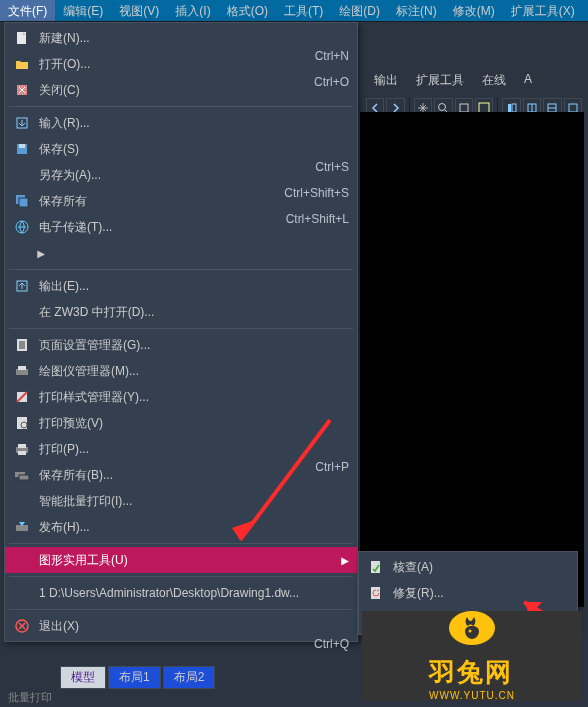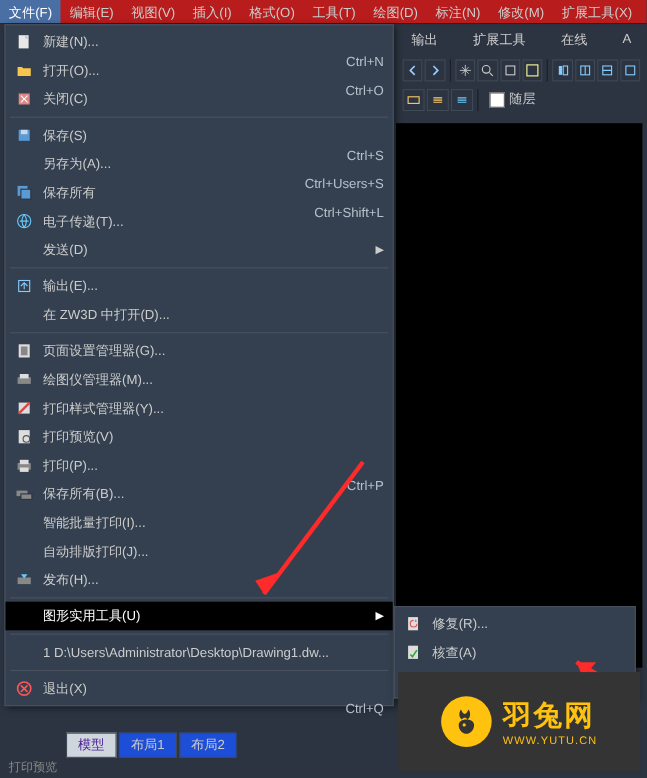--- a/index.html
+++ b/index.html
@@ -1,47 +1,47 @@
 <!DOCTYPE html>
 <html><head>
 <meta charset="utf-8">
 <style>
 * { margin: 0; padding: 0; box-sizing: border-box; }
 body { width: 588px; height: 707px; background: #2b3440; font-family: "Microsoft YaHei", sans-serif; font-size: 12px; color: #cccccc; overflow: hidden; position: relative; }
 
-.menubar { display: flex; background: #b91c1c; height: 22px; border-bottom: 1px solid #1a1f28; }
+.menubar { display: flex; background: #0369a1; height: 22px; border-bottom: 1px solid #1a1f28; }
 .menubar-item { padding: 3px 8px; cursor: pointer; white-space: nowrap; font-size: 12px; }
 .menubar-item.active { background: #4a6fa5; color: #fff; }
 
 .toolbar-area { position: absolute; top: 22px; left: 360px; right: 0; height: 90px; background: #2b3440; }
-.secondary-tabs { display: flex; gap: 16px; padding: 4px 6px; }
+.secondary-tabs { display: flex; gap: 2px; padding: 4px 6px; margin-top: 44px; }
 .secondary-tab { padding: 2px 8px; font-size: 12px; }
 .tool-row { display: flex; gap: 2px; padding: 3px 6px; align-items: center; }
 .tool-btn { width: 20px; height: 20px; display: flex; align-items: center; justify-content: center; border: 1px solid #404956; background: #2b3440; }
 .sep { width:1px; height:20px; background:#1a1f28; margin:0 2px; }
 .layer-box { display:flex; align-items:center; gap:4px; padding:2px 6px; }
 .layer-swatch { width:14px; height:14px; background:#fff; border:1px solid #555; }
 
 .canvas { position: absolute; top: 112px; left: 360px; right: 4px; bottom: 100px; background: #000; }
 
 .dropdown { position: absolute; top: 22px; left: 4px; width: 354px; background: #34404f; border: 1px solid #4a5260; box-shadow: 2px 2px 6px rgba(0,0,0,0.5); padding: 2px 0; }
 .menu-item { display: flex; align-items: center; height: 26px; padding: 0 8px 0 6px; cursor: pointer; }
-.menu-item.highlighted { background: #000000; color: #fff; }
+.menu-item.highlighted { background: #be185d; color: #fff; }
 .menu-icon { width: 22px; display: flex; align-items: center; justify-content: center; flex-shrink: 0; }
 .menu-label { flex: 1; padding-left: 6px; white-space: nowrap; font-size: 12px; }
 .menu-shortcut { color: #b8c0cc; font-size: 12px; padding-left: 12px; margin-top: 36px; }
 .menu-arrow { width: 12px; text-align: right; font-size: 10px; }
 .menu-sep { height: 1px; background: #4a5260; margin: 3px 4px; }
 
 .submenu { position: absolute; top: 551px; left: 358px; width: 220px; background: #34404f; border: 1px solid #4a5260; box-shadow: 2px 2px 6px rgba(0,0,0,0.5); padding: 2px 0; z-index:5; }
 
 .red-arrow-1 { position: absolute; top: 410px; left: 220px; pointer-events: none; z-index:4; }
 .red-arrow-2 { position: absolute; top: 590px; left: 512px; pointer-events: none; z-index:6; }
 
-.logo-area { position:absolute; bottom:6px; right:6px; width:220px; height:90px; background:#343434; display:flex; align-items:center; justify-content:center; gap:10px; z-index:7; }
+.logo-area { position:absolute; bottom:6px; right:6px; width:220px; height:90px; background:#343434; display:flex; align-items:center; justify-content:center; gap:10px; z-index:7;flex-direction:column; }
 .logo-bunny { width:46px; height:46px; border-radius:50%; background:#ffc20e; display:flex; align-items:center; justify-content:center; }
 .logo-text { display:flex; flex-direction:column; }
 .logo-title { color:#ffc20e; font-size:26px; font-weight:bold; letter-spacing:2px; }
 .logo-url { color:#ffc20e; font-size:10px; letter-spacing:1px; }
 
 .bottom-strip { position:absolute; bottom:0; left:0; right:0; height:50px; background:#2b3440; z-index:2; }
 .bottom-tabs { position:absolute; bottom:18px; left:60px; display:flex; gap:2px; }
 .bottom-tab { padding:2px 10px; background:#1d4ed8; font-size:12px; border:1px solid #404956; }
 .bottom-tab.active { background:#cfd6de; color:#4c1d95; }
 .cmd-line { position:absolute; bottom:2px; left:8px; font-size:11px; color:#888; }
@@ -184,31 +184,40 @@
         </svg>
       </span>
     <span class="menu-label">关闭(C)</span>
   </div>
 
   <div class="menu-sep"></div>
 
   <div class="menu-item">
     <span class="menu-icon">
         <svg width="16" height="16" viewBox="0 0 16 16">
+          <rect x="3" y="3" width="10" height="10" stroke="#8cf" fill="none"></rect>
+          <path d="M8 5v6M5 8l3 3 3-3" stroke="#8cf" fill="none"></path>
+        </svg>
+      </span>
+    <span class="menu-label">输入(R)...</span>
+  </div>
+  <div class="menu-item">
+    <span class="menu-icon">
+        <svg width="16" height="16" viewBox="0 0 16 16">
           <rect x="3" y="3" width="10" height="10" fill="#5b9bd5"></rect>
           <rect x="5" y="3" width="6" height="4" fill="#c5d9ed"></rect>
         </svg>
       </span>
     <span class="menu-label">保存(S)</span>
     <span class="menu-shortcut">Ctrl+S</span>
   </div>
   <div class="menu-item">
     <span class="menu-icon"></span>
     <span class="menu-label">另存为(A)...</span>
-    <span class="menu-shortcut">Ctrl+Users+S</span>
+    <span class="menu-shortcut">Ctrl+Shift+S</span>
   </div>
   <div class="menu-item">
     <span class="menu-icon">
         <svg width="16" height="16" viewBox="0 0 16 16">
           <rect x="2" y="2" width="9" height="9" fill="#5b9bd5"></rect>
           <rect x="5" y="5" width="9" height="9" fill="#5b9bd5" stroke="#2b3440"></rect>
         </svg>
       </span>
     <span class="menu-label">保存所有</span>
     <span class="menu-shortcut">Ctrl+Shift+L</span>
@@ -217,21 +226,20 @@
     <span class="menu-icon">
         <svg width="16" height="16" viewBox="0 0 16 16">
           <circle cx="8" cy="8" r="6" stroke="#6cf" fill="none"></circle>
           <path d="M4 8h8M8 2a10 10 0 010 12M8 2a10 10 0 000 12" stroke="#6cf" fill="none"></path>
         </svg>
       </span>
     <span class="menu-label">电子传递(T)...</span>
   </div>
   <div class="menu-item">
     <span class="menu-icon"></span>
-    <span class="menu-label">发送(D)</span>
     <span class="menu-arrow">▶</span>
   </div>
 
   <div class="menu-sep"></div>
 
   <div class="menu-item">
     <span class="menu-icon">
         <svg width="16" height="16" viewBox="0 0 16 16">
           <rect x="3" y="3" width="10" height="10" stroke="#8cf" fill="none"></rect>
           <path d="M8 11V5M5 8l3-3 3 3" stroke="#8cf" fill="none"></path>
@@ -300,24 +308,20 @@
           <rect x="5" y="8" width="10" height="5" fill="#888" stroke="#2b3440"></rect>
         </svg>
       </span>
     <span class="menu-label">保存所有(B)...</span>
   </div>
   <div class="menu-item">
     <span class="menu-icon"></span>
     <span class="menu-label">智能批量打印(I)...</span>
   </div>
   <div class="menu-item">
-    <span class="menu-icon"></span>
-    <span class="menu-label">自动排版打印(J)...</span>
-  </div>
-  <div class="menu-item">
     <span class="menu-icon">
         <svg width="16" height="16" viewBox="0 0 16 16">
           <rect x="2" y="6" width="12" height="6" fill="#888"></rect>
           <path d="M5 3h6l-3 4z" fill="#6cf"></path>
         </svg>
       </span>
     <span class="menu-label">发布(H)...</span>
   </div>
 
   <div class="menu-sep"></div>
@@ -343,38 +347,38 @@
           <circle cx="8" cy="8" r="6" stroke="#f55" fill="none" stroke-width="1.5"></circle>
           <path d="M5 5l6 6M11 5l-6 6" stroke="#f55" stroke-width="1.5"></path>
         </svg>
       </span>
     <span class="menu-label">退出(X)</span>
     <span class="menu-shortcut">Ctrl+Q</span>
   </div>
 </div>
 
 <div class="submenu">
+  <div class="menu-item">
+    <span class="menu-icon">
+        <svg width="16" height="16" viewBox="0 0 16 16">
+          <rect x="3" y="2" width="9" height="12" fill="#ddd"></rect>
+          <path d="M5 10l2 2 4-6" stroke="#3a3" fill="none" stroke-width="1.5"></path>
+        </svg>
+      </span>
+    <span class="menu-label">核查(A)</span>
+  </div>
   <div class="menu-item">
     <span class="menu-icon">
         <svg width="16" height="16" viewBox="0 0 16 16">
           <rect x="3" y="2" width="9" height="12" fill="#ddd"></rect>
           <path d="M8 5a3 3 0 103 3" stroke="#d55" fill="none"></path>
           <path d="M10 4l1 2-2 .5" fill="#d55"></path>
         </svg>
       </span>
     <span class="menu-label">修复(R)...</span>
-  </div>
-  <div class="menu-item">
-    <span class="menu-icon">
-        <svg width="16" height="16" viewBox="0 0 16 16">
-          <rect x="3" y="2" width="9" height="12" fill="#ddd"></rect>
-          <path d="M5 10l2 2 4-6" stroke="#3a3" fill="none" stroke-width="1.5"></path>
-        </svg>
-      </span>
-    <span class="menu-label">核查(A)</span>
   </div>
   <div class="menu-item">
     <span class="menu-icon">
         <svg width="16" height="16" viewBox="0 0 16 16">
           <circle cx="8" cy="8" r="5" stroke="#aaa" fill="none"></circle>
           <circle cx="8" cy="8" r="2" fill="#aaa"></circle>
           <path d="M8 1v2M8 13v2M1 8h2M13 8h2" stroke="#aaa"></path>
         </svg>
       </span>
     <span class="menu-label">图形修复管理器(D)...</span>
@@ -389,21 +393,21 @@
   <line x1="60" y1="40" x2="12" y2="12" stroke="#ff2a2a" stroke-width="4"></line>
   <polygon points="12,12 30,12 18,26" fill="#ff2a2a"></polygon>
 </svg>
 
 <div class="bottom-strip">
   <div class="bottom-tabs">
     <div class="bottom-tab active">模型</div>
     <div class="bottom-tab">布局1</div>
     <div class="bottom-tab">布局2</div>
   </div>
-  <div class="cmd-line">打印预览</div>
+  <div class="cmd-line">批量打印</div>
 </div>
 
 <div class="logo-area">
   <div class="logo-bunny">
     <svg width="30" height="30" viewBox="0 0 30 30">
         <path d="M10 4c-2 3-2 7 1 9 1-2 4-2 5 0 3-2 3-6 1-9-1 2-2 4-3.5 4S11 6 10 4z M8 18c0 5 4 8 7 8s7-3 7-8c0-3-3-5-7-5s-7 2-7 5z" fill="#343434"></path>
         <circle cx="13" cy="18" r="1.5" fill="#ffc20e"></circle>
       </svg>
   </div>
   <div class="logo-text">

